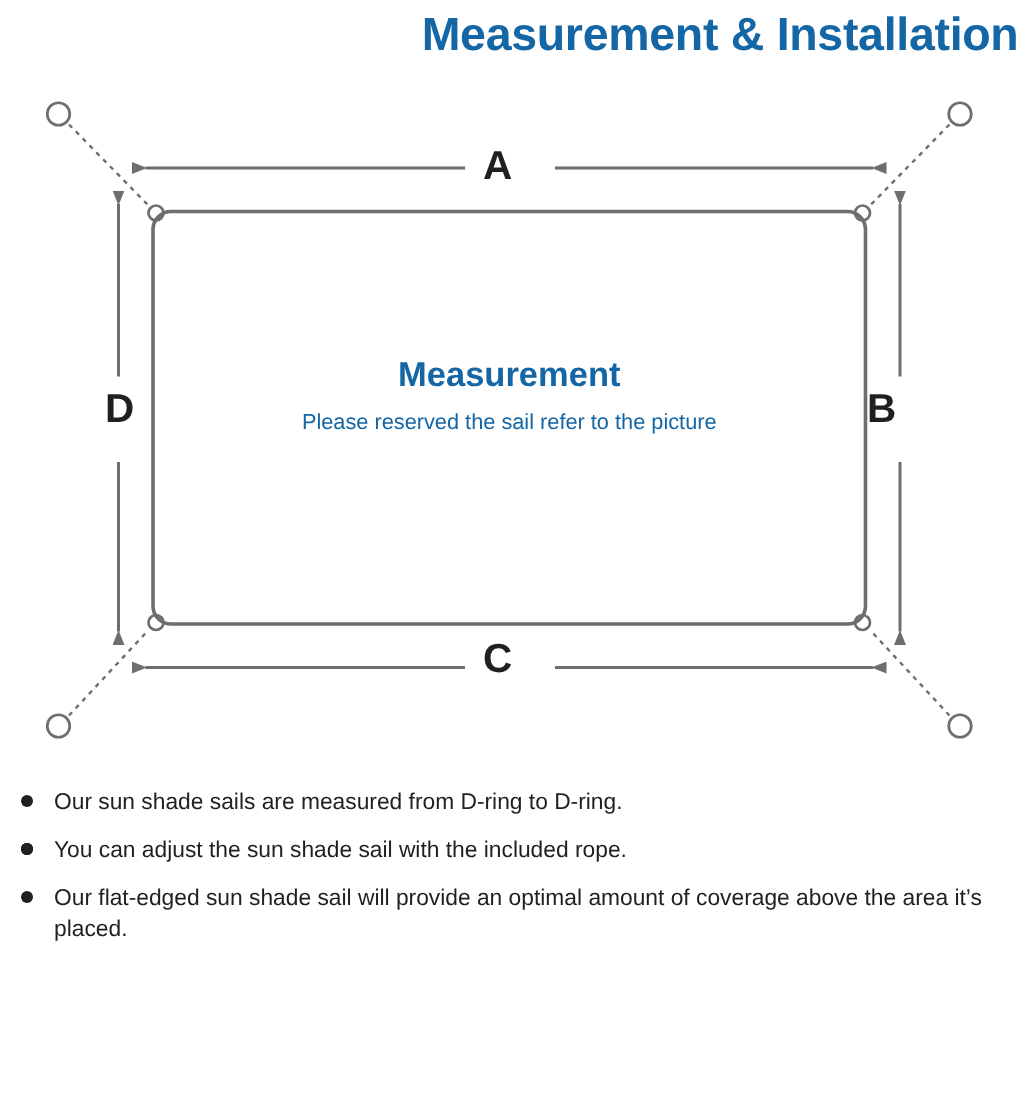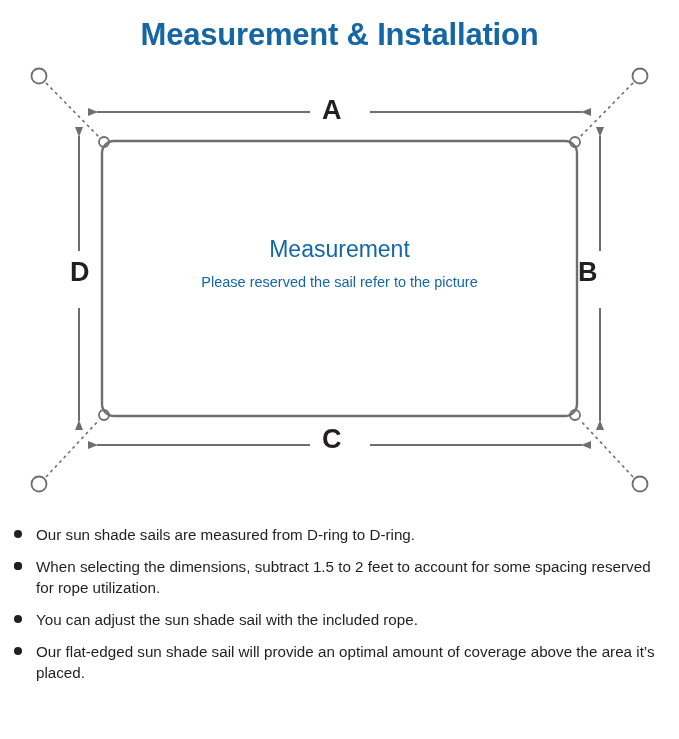--- a/index.html
+++ b/index.html
@@ -15,24 +15,24 @@
     position: relative;
     overflow: hidden;
   }
   #page {
     position: relative;
     width: 679px;
     height: 739px;
   }
   #title {
     position: absolute;
-    top: 16px;
+    top: 4px;
     left: 0;
     width: 679px;
-    text-align: center;
+    text-align: right;
     font-size: 31px;
     font-weight: bold;
     color: #1466a5;
     letter-spacing: -0.2px;
     line-height: 38px;
   }
   #diagram {
     position: absolute;
     top: 46px;
     left: 0;
@@ -54,21 +54,21 @@
   #label-c { top: 378px; left: 322px; }
   #label-d { top: 211px; left: 70px; }
 
   #measure-title {
     position: absolute;
     top: 190px;
     left: 0;
     width: 679px;
     text-align: center;
     font-size: 23px;
-    font-weight: normal;
+    font-weight: bold;
     color: #1466a5;
   }
   #measure-sub {
     position: absolute;
     top: 228px;
     left: 0;
     width: 679px;
     text-align: center;
     font-size: 14.5px;
     color: #1466a5;
@@ -157,21 +157,20 @@
   <div id="notes">
     <div class="note">
       <span class="bullet"></span>
       <span>Our sun shade sails are measured from D-ring to D-ring.</span>
     </div>
     <div class="note">
       <span class="bullet"></span>
     </div>
     <div class="note">
       <span class="bullet"></span>
-      <span>When selecting the dimensions, subtract 1.5 to 2 feet to account for some spacing reserved for rope utilization.</span>
     </div>
     <div class="note">
       <span class="bullet"></span>
       <span>You can adjust the sun shade sail with the included rope.</span>
     </div>
     <div class="note">
       <span class="bullet"></span>
       <span>Our flat-edged sun shade sail will provide an optimal amount of coverage above the area it’s placed.</span>
     </div>
   </div>

